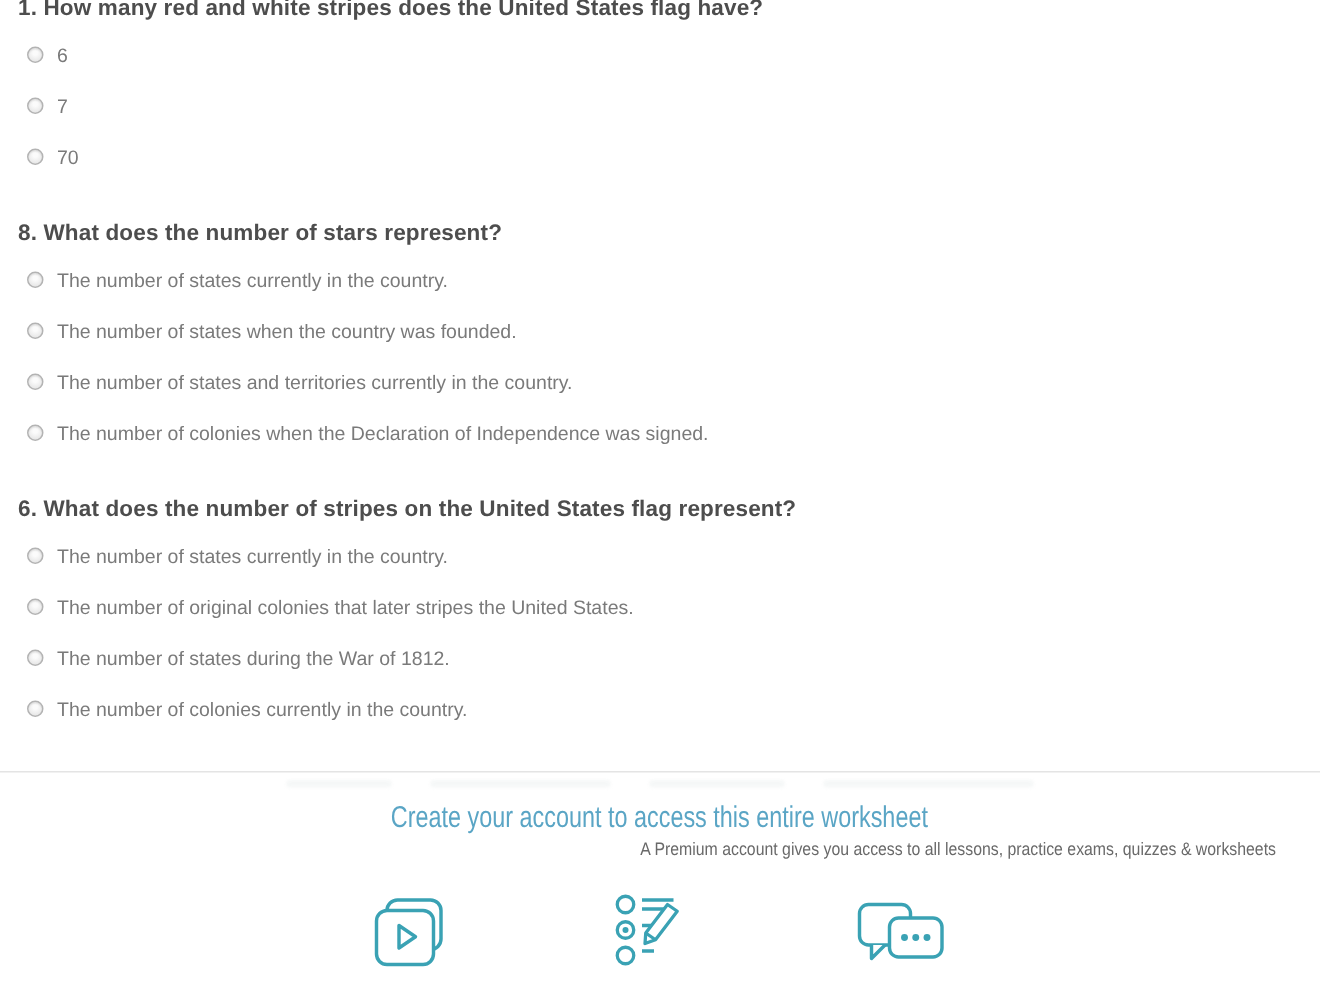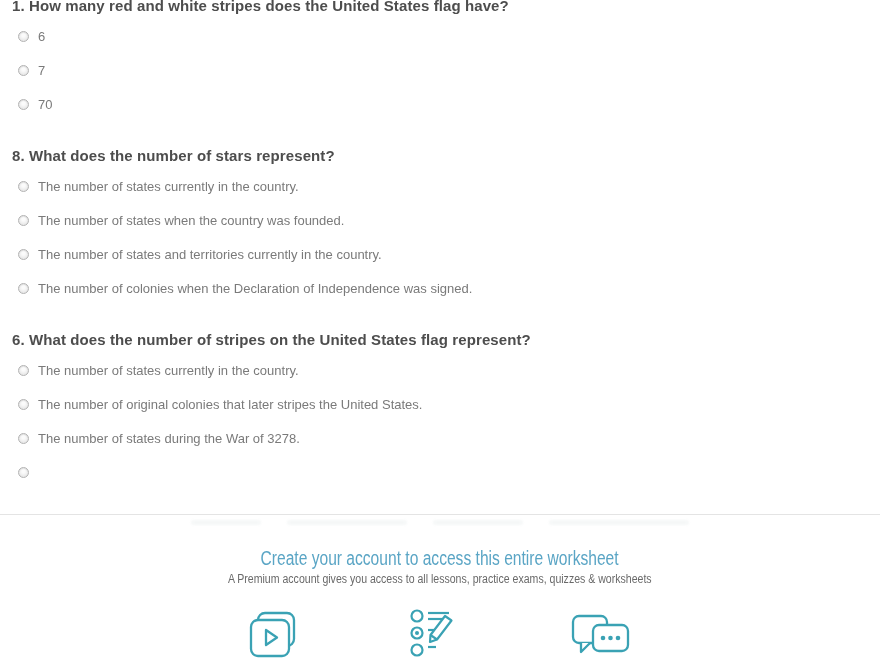--- a/index.html
+++ b/index.html
@@ -40,29 +40,30 @@
     height: 7px; margin-top: 5px;
     display: flex; justify-content: center; gap: 26px;
     filter: blur(1px); opacity: 0.55;
   }
   .ghost-row span {
     display: inline-block; height: 5px; border-radius: 2px;
     background: #eef2f2;
   }
   .g1 { width: 70px; } .g2 { width: 120px; } .g3 { width: 90px; } .g4 { width: 140px; }
   .cta-heading {
-    margin: 19px 0 0 0;
+    margin: 6px 0 0 0;
     font-size: 20px; line-height: 24px; font-weight: 400;
     color: #5aa5c5;
   }
   .cta-heading .squeeze { display: inline-block; transform: scaleX(0.78); transform-origin: 50% 50%; white-space: nowrap; }
   .cta-sub {
     margin: 1px 0 0 0;
     font-size: 12px; line-height: 16px;
     color: #696969;
+    text-align: right;
   }
   .cta-sub .squeeze { display: inline-block; transform: scaleX(0.88); transform-origin: 50% 50%; white-space: nowrap; }
   .cta-icons {
     margin-top: 21px;
     display: flex; justify-content: center; align-items: flex-start;
     gap: 110px;
   }
   .cta-icon svg { display: block; }
   .icon-video  { margin-top: 3px; }
   .icon-quiz   { margin-top: 0; }
@@ -119,24 +120,25 @@
       <li class="option">
         <span class="radio"></span>
         <span class="opt-label">The number of states currently in the country.</span>
       </li>
       <li class="option">
         <span class="radio"></span>
         <span class="opt-label">The number of original colonies that later stripes the United States.</span>
       </li>
       <li class="option">
         <span class="radio"></span>
-        <span class="opt-label">The number of states during the War of 3278.</span>
+        <span class="opt-label">The number of states during the War of 1812.</span>
       </li>
       <li class="option">
         <span class="radio"></span>
+        <span class="opt-label">The number of colonies currently in the country.</span>
       </li>
     </ul>
   </div>
 
 </div>
 
 <div class="cta">
 
   <div class="ghost-row">
     <span class="g1"></span>

